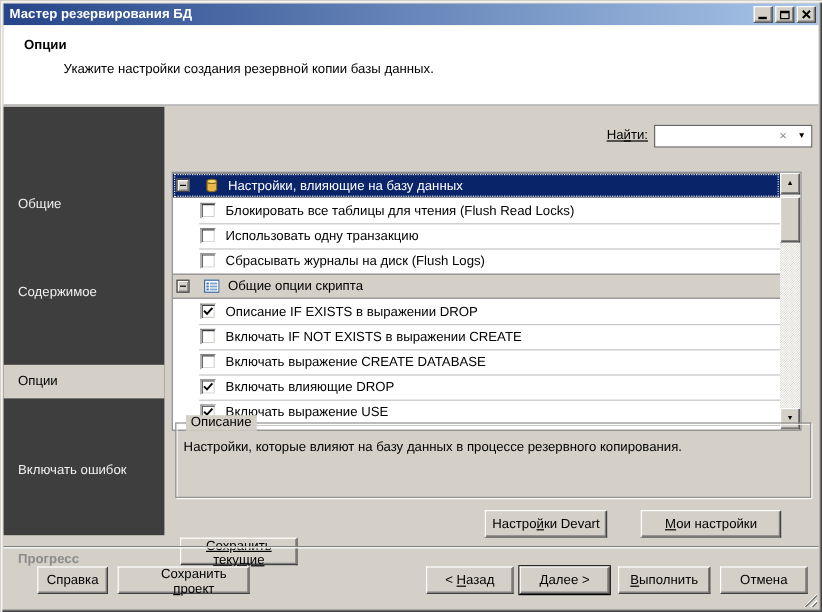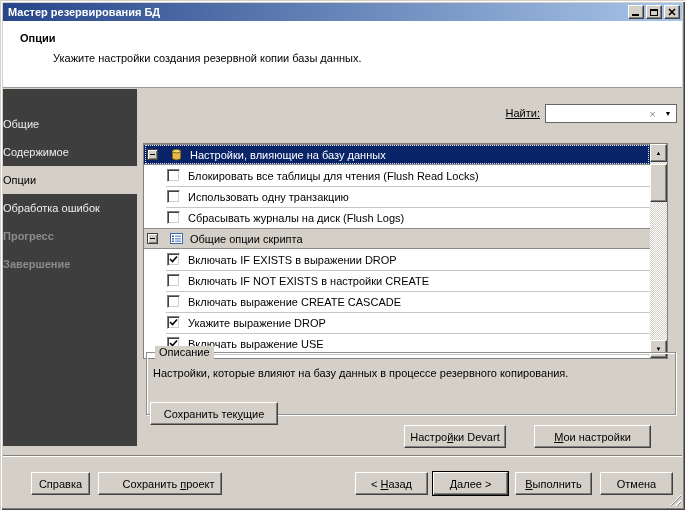--- a/index.html
+++ b/index.html
@@ -29,21 +29,21 @@
   .g-min { position:absolute; left:3px; bottom:2px; width:7px; height:2px; background:#000; }
   .g-max { width:8px; height:7px; border:1px solid #000; border-top-width:2px; }
 
   
   .header { position:absolute; left:3px; top:21px; right:3px; height:67px; background:#fff; border-bottom:1px solid #9a9a9a; }
   .header-title { position:absolute; left:17px; top:11px; font-weight:bold; }
   .header-sub   { position:absolute; left:50px; top:31px; }
 
   
   .sidebar { position:absolute; left:3px; top:89px; width:134px; height:357px; background:#3e3e3e; padding-top:21px; }
-  .side-item { height:28px; line-height:28px; padding-left:0; color:#efefef; cursor:default; }
+  .side-item { height:28px; line-height:28px; padding-left:12px; color:#efefef; cursor:default;margin-top:46px; }
   .side-item.selected { background:#d4d0c8; color:#000; }
   .side-item.disabled { color:#8c8c8c;font-weight:bold; }
 
   
   .search-label { position:absolute; left:430px; top:107px; width:110px; text-align:right;text-decoration:underline; }
   .combo { position:absolute; left:545px; top:104px; width:132px; height:19px; background:#fff;
            border:1px solid #666; display:flex; align-items:center; }
   .combo input { flex:1; min-width:0; height:100%; border:none; outline:none; padding:0 3px; font:inherit; background:transparent; }
   .combo .clear { width:15px; text-align:center; color:#8a8a8a; font-size:11px; cursor:default; }
   .combo .drop  { width:16px; text-align:center; color:#000; font-size:7px; cursor:default; }
@@ -92,29 +92,29 @@
              border:1px solid #8f8f8f; box-shadow: inset 1px 1px 0 #fff, 1px 1px 0 #fff; }
   .descbox .legend { position:absolute; top:-7px; left:8px; background:#d4d0c8; padding:0 4px; line-height:13px; }
   .desc-text { padding:14px 8px 0 6px; }
 
   
   .btn { position:absolute; height:23px; background:#d4d0c8; color:#000; font:inherit;
          border:1px solid; border-color:#fff #404040 #404040 #fff;
          box-shadow: inset -1px -1px 0 #808080; text-align:center; padding:0 4px; cursor:default; }
   .btn.default { box-shadow: 0 0 0 1px #000, inset -1px -1px 0 #808080; }
 
-  .b-save-cur { left:150px; top:402px; width:128px; }
+  .b-save-cur { left:150px; top:448px; width:98px;text-decoration:underline; }
   .b-devart   { left:404px; top:425px; width:102px; }
   .b-my       { left:534px; top:425px; width:117px; }
 
   .separator { position:absolute; left:3px; right:3px; top:455px; height:2px;
                border-top:1px solid #808080; border-bottom:1px solid #fff; }
 
   .b-help    { left:31px;  top:472px; width:59px; }
-  .b-savepr  { left:98px;  top:472px; width:124px;padding-left:21px; }
+  .b-savepr  { left:98px;  top:472px; width:110px;padding-left:21px; }
   .b-back    { left:355px; top:472px; width:73px; }
   .b-next    { left:433px; top:472px; width:75px; }
   .b-exec    { left:515px; top:472px; width:77px; }
   .b-cancel  { left:600px; top:472px; width:73px; }
 
   .grip { position:absolute; right:4px; bottom:4px; width:13px; height:13px;
           background: repeating-linear-gradient(135deg, transparent 0 2px, #fff 2px 3px, #808080 3px 4px);
           clip-path: polygon(100% 0, 100% 100%, 0 100%); }
 </style>
 </head>
@@ -141,21 +141,21 @@
 
   <div class="header">
     <div class="header-title">Опции</div>
     <div class="header-sub">Укажите настройки создания резервной копии базы данных.</div>
   </div>
 
   <div class="sidebar">
     <div class="side-item">Общие</div>
     <div class="side-item">Содержимое</div>
     <div class="side-item selected">Опции</div>
-    <div class="side-item">Обработка ошибок</div>
+    <div class="side-item">Включать ошибок</div>
     <div class="side-item disabled">Прогресс</div>
     <div class="side-item disabled">Завершение</div>
   </div>
 
   <span class="search-label">На<u>й</u>ти:</span>
   <div class="combo">
     <input value="" style="">
     <span class="clear">×</span>
     <span class="drop">▼</span>
   </div>
@@ -208,40 +208,40 @@
           </span>
         <span class="row-label">Общие опции скрипта</span>
       </div>
 
       <div class="row option checked">
         <span class="checkbox">
             <svg width="9" height="9" viewBox="0 0 9 9">
               <path d="M1 4 L3.5 6.5 L8 1.5" fill="none" stroke="#000" stroke-width="1.6"></path>
             </svg>
           </span>
-        <span class="row-label">Включать IF EXISTS в выражении DROP</span>
-      </div>
-
-      <div class="row option">
-        <span class="checkbox"></span>
-        <span class="row-label">Включать IF NOT EXISTS в настройки CREATE</span>
-      </div>
-
-      <div class="row option">
-        <span class="checkbox"></span>
-        <span class="row-label">Включать выражение CREATE CASCADE</span>
+        <span class="row-label">Описание IF EXISTS в выражении DROP</span>
+      </div>
+
+      <div class="row option">
+        <span class="checkbox"></span>
+        <span class="row-label">Включать IF NOT EXISTS в выражении CREATE</span>
+      </div>
+
+      <div class="row option">
+        <span class="checkbox"></span>
+        <span class="row-label">Включать выражение CREATE DATABASE</span>
       </div>
 
       <div class="row option checked">
         <span class="checkbox">
             <svg width="9" height="9" viewBox="0 0 9 9">
               <path d="M1 4 L3.5 6.5 L8 1.5" fill="none" stroke="#000" stroke-width="1.6"></path>
             </svg>
           </span>
-        <span class="row-label">Укажите выражение DROP</span>
+        <span class="row-label">Включать влияющие DROP</span>
       </div>
 
       <div class="row option checked">
         <span class="checkbox">
             <svg width="9" height="9" viewBox="0 0 9 9">
               <path d="M1 4 L3.5 6.5 L8 1.5" fill="none" stroke="#000" stroke-width="1.6"></path>
             </svg>
           </span>
         <span class="row-label">Включать выражение USE</span>
       </div>

